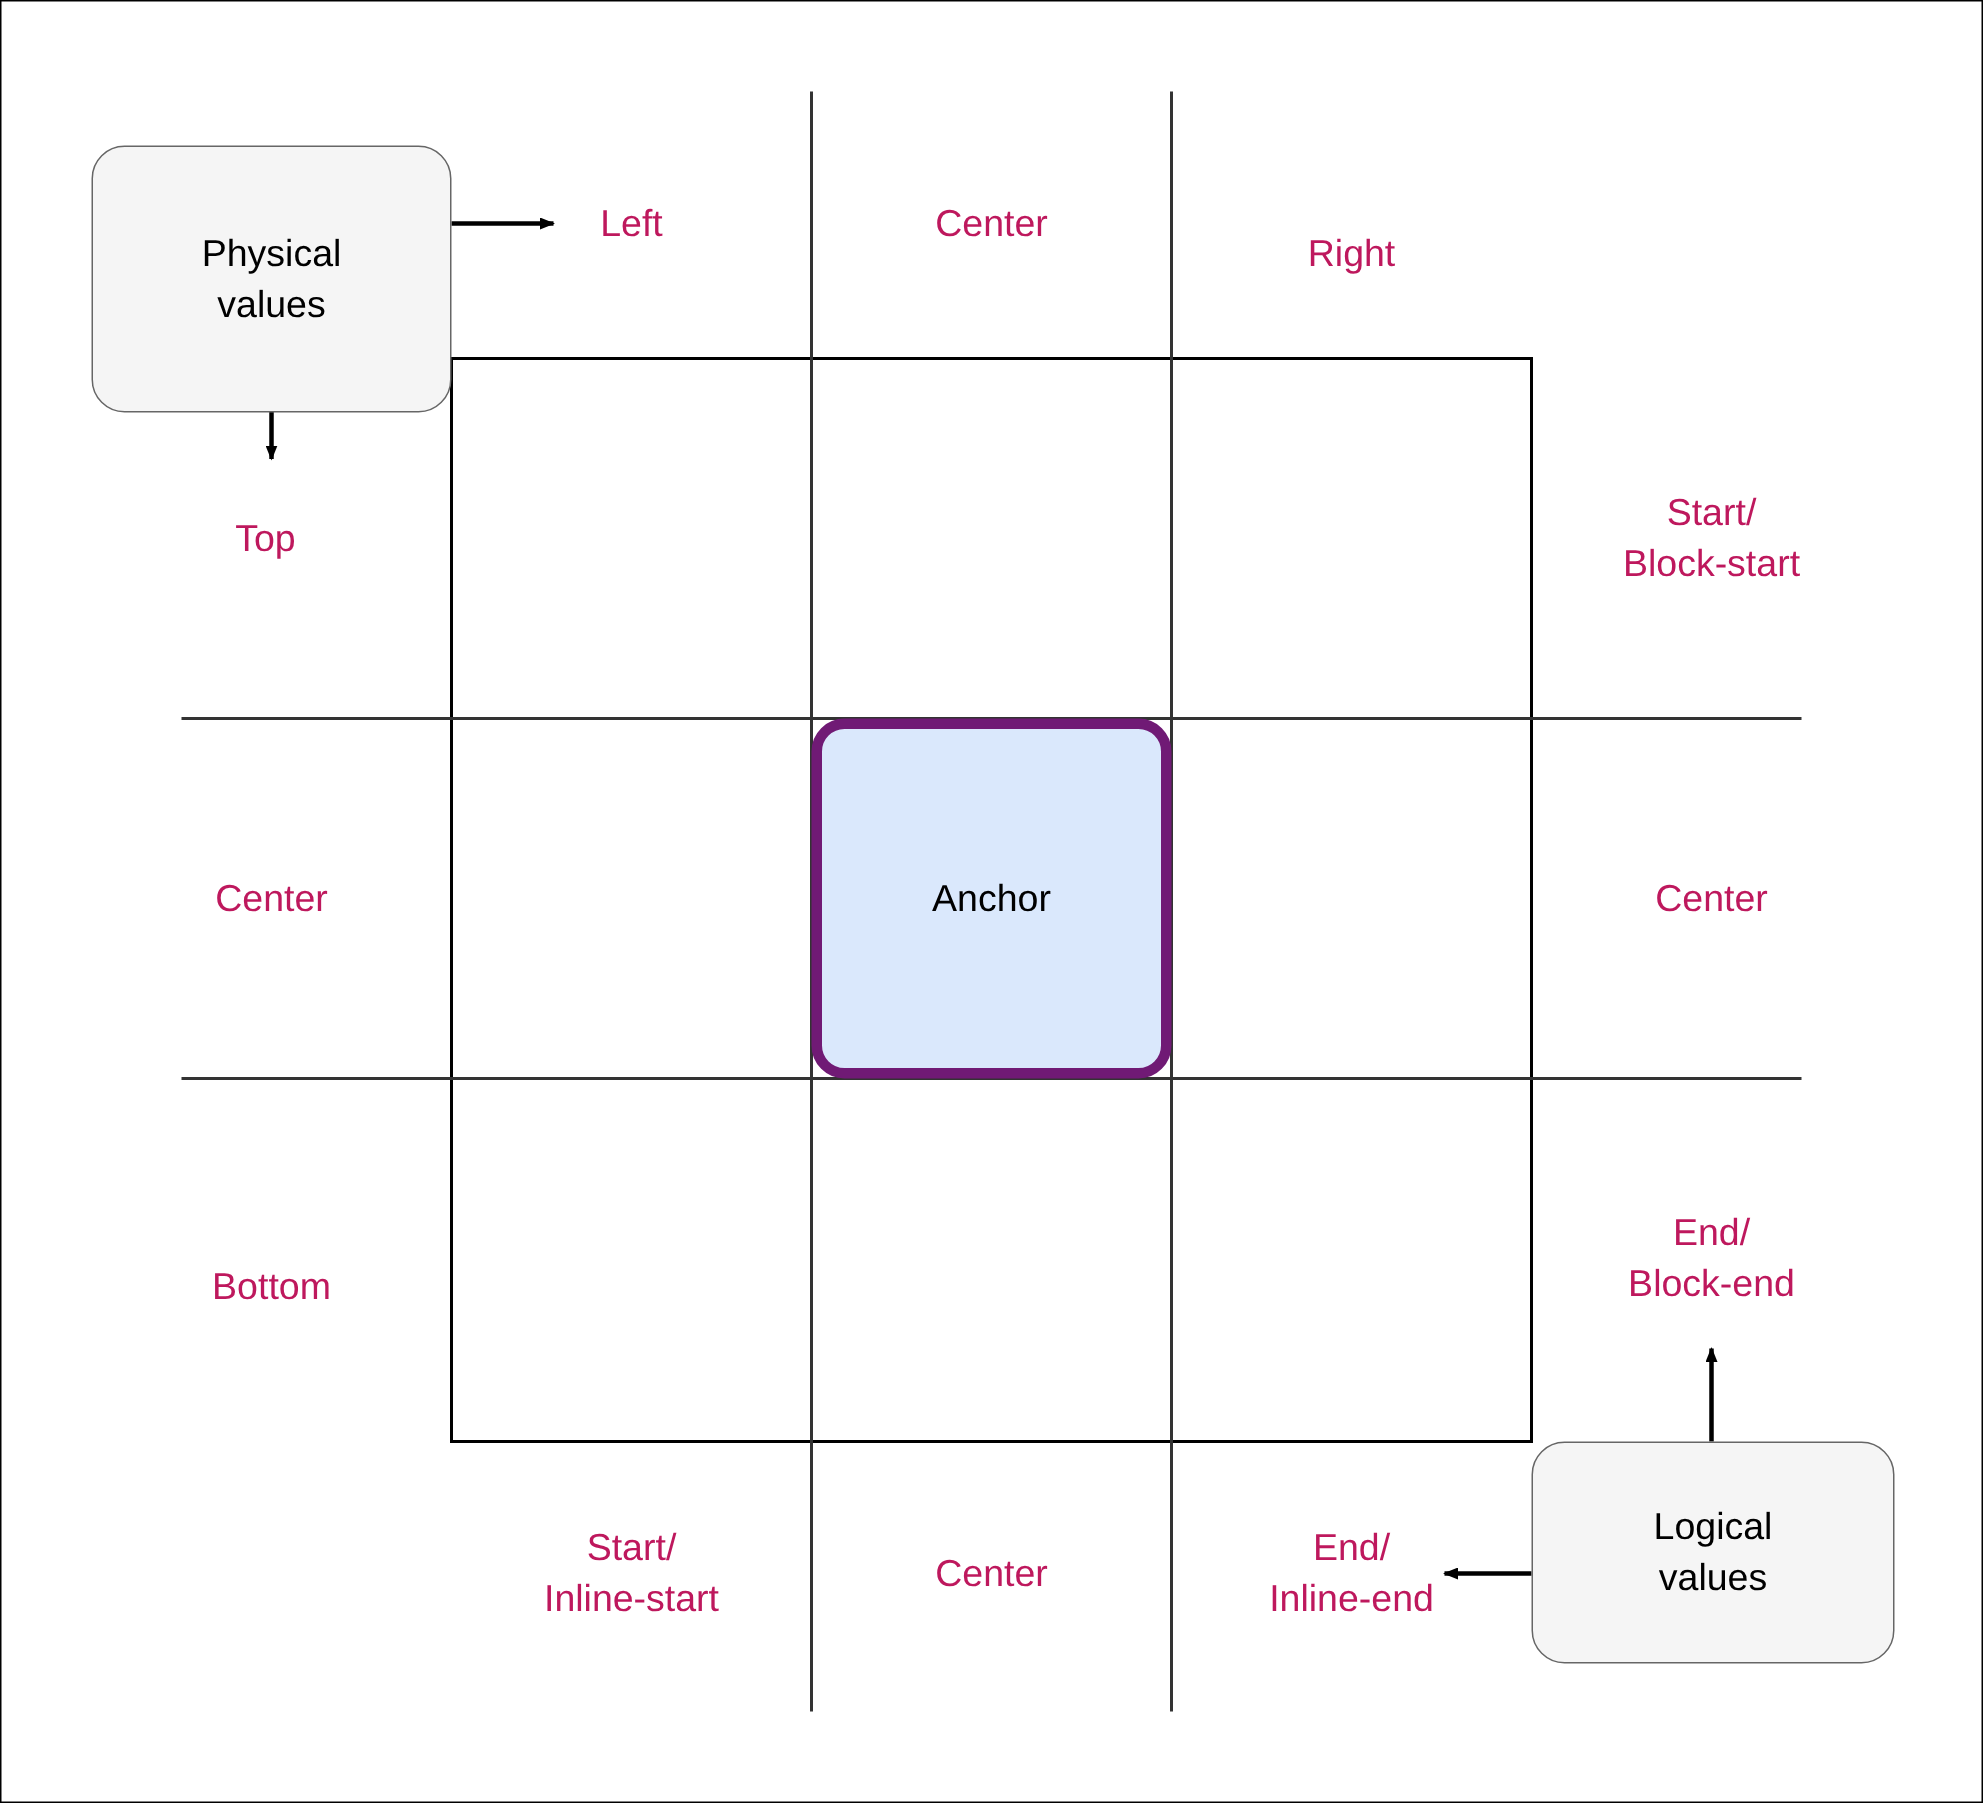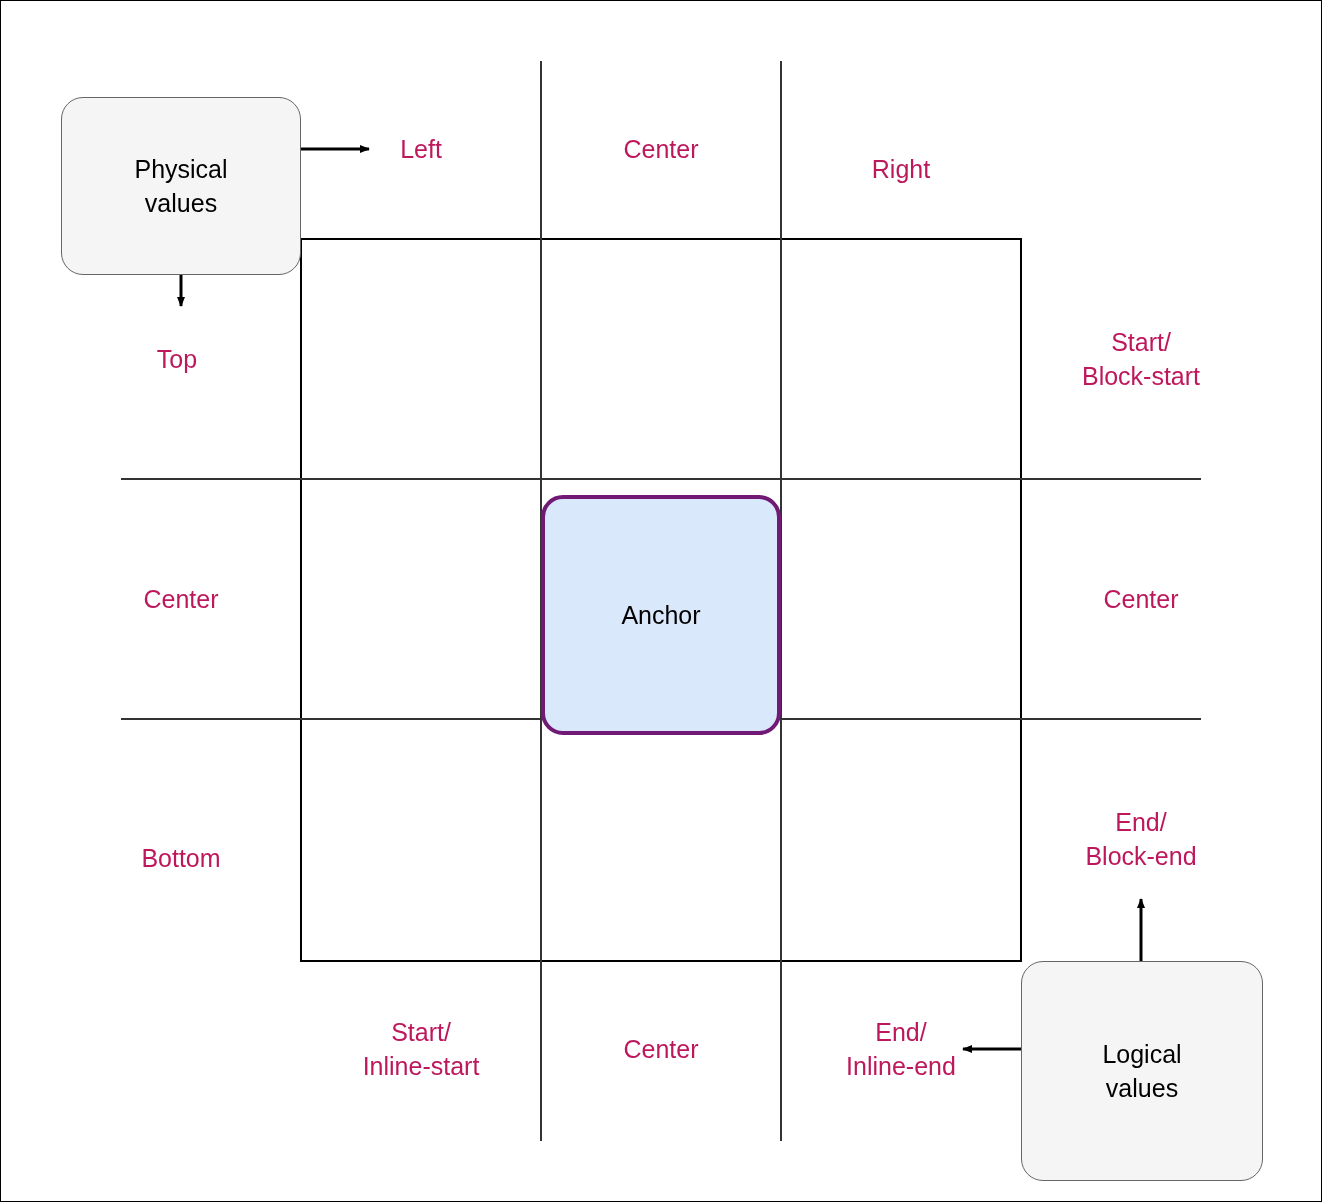--- a/index.html
+++ b/index.html
@@ -47,22 +47,21 @@
     white-space: pre-line;
     color: #000000;
     font-family: "Liberation Sans", sans-serif;
   }
   .grey-box {
     background: #f5f5f5;
     border: 1px solid #666666;
   }
   .blue-box {
     background: #dae8fc;
-    border: 4px solid #701a75;
-    margin-top: 16px;
+    border: 7px solid #701a75;
   }
 </style>
 </head>
 <body>
 
 <div id="canvas">
 
   <svg id="diagram" viewBox="0 0 1322 1202" xmlns="http://www.w3.org/2000/svg">
     <defs>
       <marker id="arrowhead-r" markerWidth="10" markerHeight="8" refX="9" refY="4" orient="auto" markerUnits="userSpaceOnUse">
@@ -94,21 +93,21 @@
     <line x1="1140" y1="960" x2="1140" y2="898" stroke="#000000" stroke-width="3" marker-end="url(#arrowhead-u)"></line>
 
     <line x1="1020" y1="1048" x2="962" y2="1048" stroke="#000000" stroke-width="3" marker-end="url(#arrowhead-l)"></line>
   </svg>
 
   <div class="rndbox grey-box" style="left:60px; top:60px; width:240px; height:178px;margin-top:36px;">
     <span>Physical
 values</span>
   </div>
 
-  <div class="rndbox grey-box" style="left:1020px; top:960px; width:242px; height:220px;">
+  <div class="rndbox grey-box" style="left:1020px; top:960px; width:242px; height:148px;">
     <span>Logical
 values</span>
   </div>
 
   <div class="rndbox blue-box" style="left:540px; top:478px; width:240px; height:240px;">
     <span>Anchor</span>
   </div>
 
   <div class="lbl" style="left:420px; top:148px;">Left</div>
   <div class="lbl" style="left:660px; top:148px;">Center</div>

